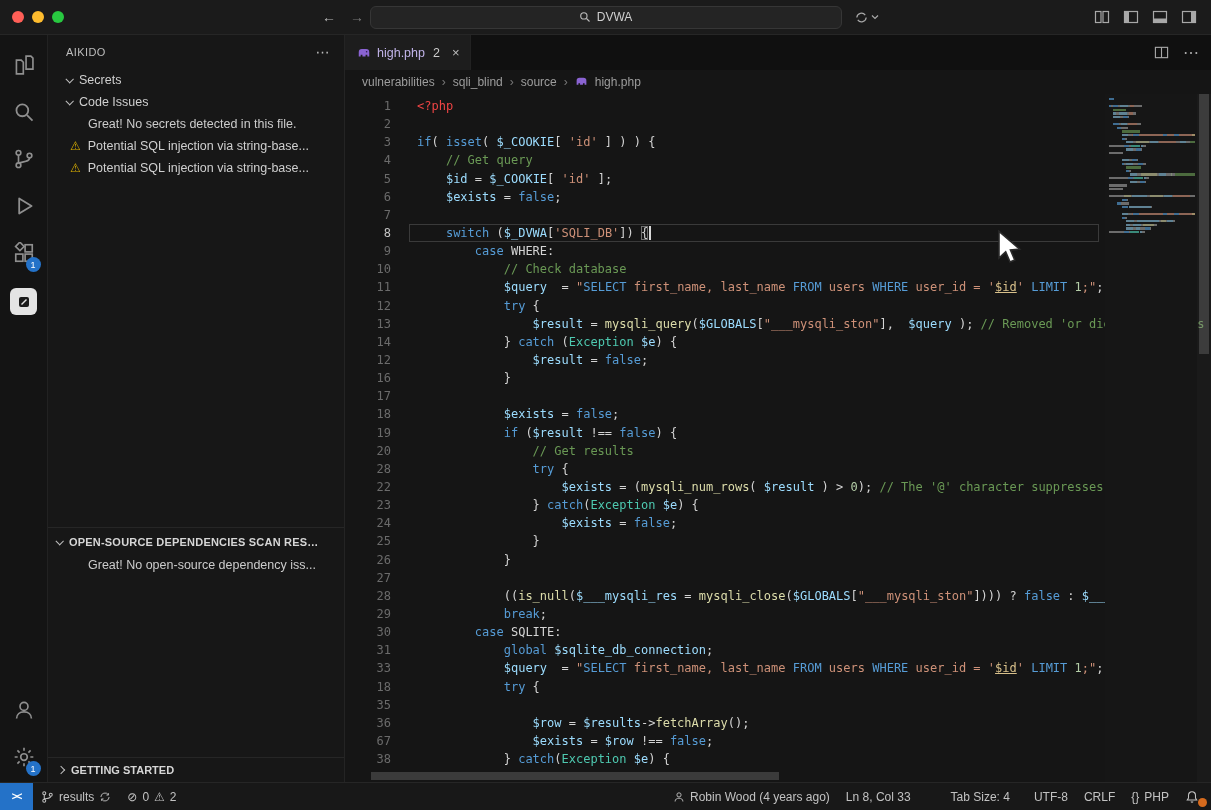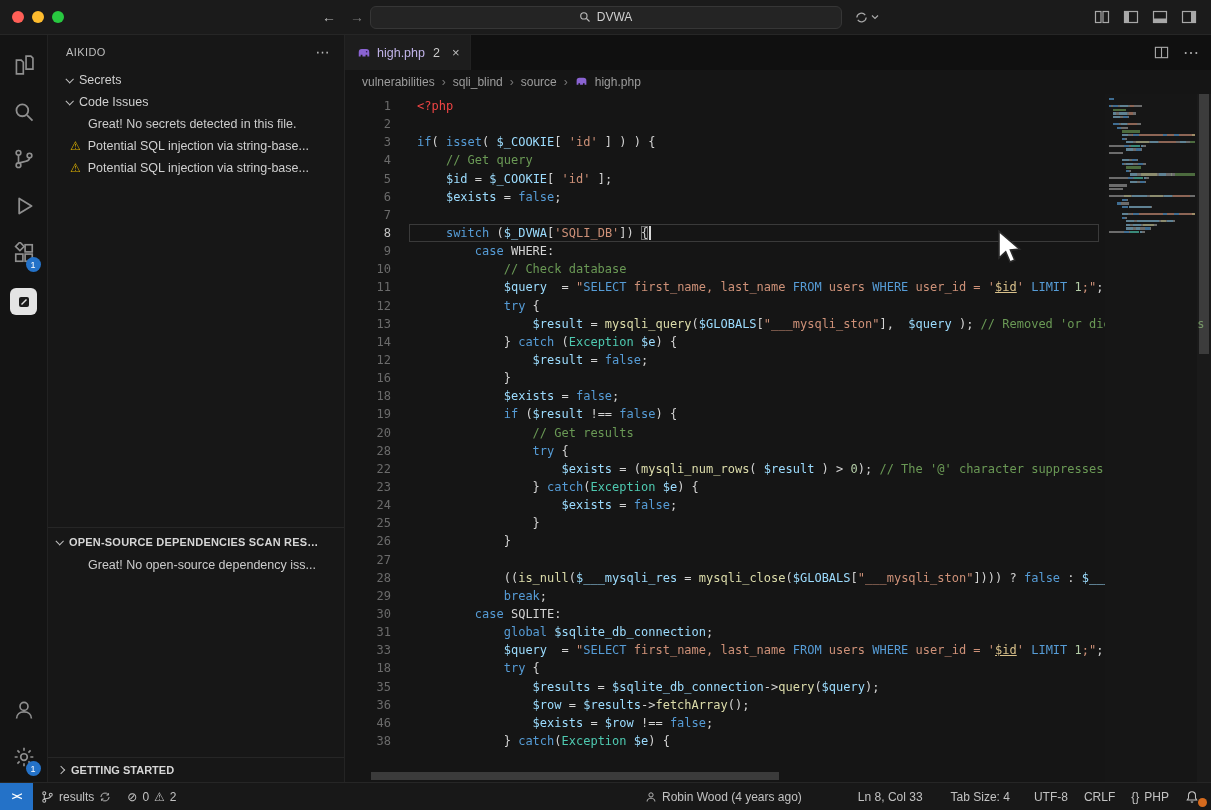--- a/index.html
+++ b/index.html
@@ -314,39 +314,40 @@
             <div class="crow"><span class="ln">7</span><span class="ctext"></span></div>
             <div class="crow active"><span class="ln">8</span><span class="ctext"><span class="tk-d">    </span><span class="tk-k">switch</span><span class="tk-d"> (</span><span class="tk-v">$_DVWA</span><span class="tk-d">[</span><span class="tk-s">'SQLI_DB'</span><span class="tk-d">]) </span><span class="tk-m">{</span><span class="caret"></span></span></div>
             <div class="crow"><span class="ln">9</span><span class="ctext"><span class="tk-d">        </span><span class="tk-k">case</span><span class="tk-d"> WHERE:</span></span></div>
             <div class="crow"><span class="ln">10</span><span class="ctext"><span class="tk-d">            </span><span class="tk-c">// Check database</span></span></div>
             <div class="crow"><span class="ln">11</span><span class="ctext"><span class="tk-d">            </span><span class="tk-v">$query</span><span class="tk-d">  = </span><span class="tk-s">"</span><span class="tk-k">SELECT</span><span class="tk-s"> first_name, last_name </span><span class="tk-k">FROM</span><span class="tk-s"> users </span><span class="tk-k">WHERE</span><span class="tk-s"> user_id = '</span><span class="tk-i">$id</span><span class="tk-s">' </span><span class="tk-k">LIMIT</span><span class="tk-s"> </span><span class="tk-n">1</span><span class="tk-s">;"</span><span class="tk-d">;</span></span></div>
             <div class="crow"><span class="ln">12</span><span class="ctext"><span class="tk-d">            </span><span class="tk-k">try</span><span class="tk-d"> {</span></span></div>
             <div class="crow"><span class="ln">13</span><span class="ctext"><span class="tk-d">                </span><span class="tk-v">$result</span><span class="tk-d"> = </span><span class="tk-f">mysqli_query</span><span class="tk-d">(</span><span class="tk-v">$GLOBALS</span><span class="tk-d">[</span><span class="tk-s">"___mysqli_ston"</span><span class="tk-d">],  </span><span class="tk-v">$query</span><span class="tk-d"> ); </span><span class="tk-c">// Removed 'or die' to suppress mysql errors</span></span></div>
             <div class="crow"><span class="ln">14</span><span class="ctext"><span class="tk-d">            } </span><span class="tk-k">catch</span><span class="tk-d"> (</span><span class="tk-x">Exception</span><span class="tk-d"> </span><span class="tk-v">$e</span><span class="tk-d">) {</span></span></div>
             <div class="crow"><span class="ln">12</span><span class="ctext"><span class="tk-d">                </span><span class="tk-v">$result</span><span class="tk-d"> = </span><span class="tk-k">false</span><span class="tk-d">;</span></span></div>
             <div class="crow"><span class="ln">16</span><span class="ctext"><span class="tk-d">            }</span></span></div>
+            <div class="crow"><span class="ln">17</span><span class="ctext"></span></div>
             <div class="crow"><span class="ln">18</span><span class="ctext"><span class="tk-d">            </span><span class="tk-v">$exists</span><span class="tk-d"> = </span><span class="tk-k">false</span><span class="tk-d">;</span></span></div>
             <div class="crow"><span class="ln">19</span><span class="ctext"><span class="tk-d">            </span><span class="tk-k">if</span><span class="tk-d"> (</span><span class="tk-v">$result</span><span class="tk-d"> !== </span><span class="tk-k">false</span><span class="tk-d">) {</span></span></div>
             <div class="crow"><span class="ln">20</span><span class="ctext"><span class="tk-d">                </span><span class="tk-c">// Get results</span></span></div>
             <div class="crow"><span class="ln">28</span><span class="ctext"><span class="tk-d">                </span><span class="tk-k">try</span><span class="tk-d"> {</span></span></div>
             <div class="crow"><span class="ln">22</span><span class="ctext"><span class="tk-d">                    </span><span class="tk-v">$exists</span><span class="tk-d"> = (</span><span class="tk-f">mysqli_num_rows</span><span class="tk-d">( </span><span class="tk-v">$result</span><span class="tk-d"> ) &gt; </span><span class="tk-n">0</span><span class="tk-d">); </span><span class="tk-c">// The '@' character suppresses errors</span></span></div>
             <div class="crow"><span class="ln">23</span><span class="ctext"><span class="tk-d">                } </span><span class="tk-k">catch</span><span class="tk-d">(</span><span class="tk-x">Exception</span><span class="tk-d"> </span><span class="tk-v">$e</span><span class="tk-d">) {</span></span></div>
             <div class="crow"><span class="ln">24</span><span class="ctext"><span class="tk-d">                    </span><span class="tk-v">$exists</span><span class="tk-d"> = </span><span class="tk-k">false</span><span class="tk-d">;</span></span></div>
             <div class="crow"><span class="ln">25</span><span class="ctext"><span class="tk-d">                }</span></span></div>
             <div class="crow"><span class="ln">26</span><span class="ctext"><span class="tk-d">            }</span></span></div>
             <div class="crow"><span class="ln">27</span><span class="ctext"></span></div>
             <div class="crow"><span class="ln">28</span><span class="ctext"><span class="tk-d">            ((</span><span class="tk-f">is_null</span><span class="tk-d">(</span><span class="tk-v">$___mysqli_res</span><span class="tk-d"> = </span><span class="tk-f">mysqli_close</span><span class="tk-d">(</span><span class="tk-v">$GLOBALS</span><span class="tk-d">[</span><span class="tk-s">"___mysqli_ston"</span><span class="tk-d">]))) ? </span><span class="tk-k">false</span><span class="tk-d"> : </span><span class="tk-v">$___mysqli_res</span><span class="tk-d">);</span></span></div>
             <div class="crow"><span class="ln">29</span><span class="ctext"><span class="tk-d">            </span><span class="tk-k">break</span><span class="tk-d">;</span></span></div>
             <div class="crow"><span class="ln">30</span><span class="ctext"><span class="tk-d">        </span><span class="tk-k">case</span><span class="tk-d"> SQLITE:</span></span></div>
             <div class="crow"><span class="ln">31</span><span class="ctext"><span class="tk-d">            </span><span class="tk-k">global</span><span class="tk-d"> </span><span class="tk-v">$sqlite_db_connection</span><span class="tk-d">;</span></span></div>
             <div class="crow"><span class="ln">33</span><span class="ctext"><span class="tk-d">            </span><span class="tk-v">$query</span><span class="tk-d">  = </span><span class="tk-s">"</span><span class="tk-k">SELECT</span><span class="tk-s"> first_name, last_name </span><span class="tk-k">FROM</span><span class="tk-s"> users </span><span class="tk-k">WHERE</span><span class="tk-s"> user_id = '</span><span class="tk-i">$id</span><span class="tk-s">' </span><span class="tk-k">LIMIT</span><span class="tk-s"> </span><span class="tk-n">1</span><span class="tk-s">;"</span><span class="tk-d">;</span></span></div>
             <div class="crow"><span class="ln">18</span><span class="ctext"><span class="tk-d">            </span><span class="tk-k">try</span><span class="tk-d"> {</span></span></div>
-            <div class="crow"><span class="ln">35</span><span class="ctext"><span class="tk-d">                </span><span class="tk-v">$results</span><span class="tk-d"> = </span><span class="tk-v">$sqlite_db_connection</span><span class="tk-d">-&gt;</span><span class="tk-f">query</span><span class="tk-d">(</span><span class="tk-v">$query</span><span class="tk-d">);</span></span></div>
+            <div class="crow"><span class="ln">35</span></div>
             <div class="crow"><span class="ln">36</span><span class="ctext"><span class="tk-d">                </span><span class="tk-v">$row</span><span class="tk-d"> = </span><span class="tk-v">$results</span><span class="tk-d">-&gt;</span><span class="tk-f">fetchArray</span><span class="tk-d">();</span></span></div>
-            <div class="crow"><span class="ln">46</span><span class="ctext"><span class="tk-d">                </span><span class="tk-v">$exists</span><span class="tk-d"> = </span><span class="tk-v">$row</span><span class="tk-d"> !== </span><span class="tk-k">false</span><span class="tk-d">;</span></span></div>
+            <div class="crow"><span class="ln">67</span><span class="ctext"><span class="tk-d">                </span><span class="tk-v">$exists</span><span class="tk-d"> = </span><span class="tk-v">$row</span><span class="tk-d"> !== </span><span class="tk-k">false</span><span class="tk-d">;</span></span></div>
             <div class="crow"><span class="ln">38</span><span class="ctext"><span class="tk-d">            } </span><span class="tk-k">catch</span><span class="tk-d">(</span><span class="tk-x">Exception</span><span class="tk-d"> </span><span class="tk-v">$e</span><span class="tk-d">) {</span></span></div>
           </div>
         <div class="minimap" id="minimap">
             <div class="mml"><span class="mmt mb-t" style="width: 5px;"></span></div>
             <div class="mml"></div>
             <div class="mml"><span class="mmt mb-k" style="width: 2px;"></span><span class="mmt mb-d" style="width: 2px;"></span><span class="mmt mb-k" style="width: 5px;"></span><span class="mmt mb-d" style="width: 2px;"></span><span class="mmt mb-v" style="width: 8px;"></span><span class="mmt mb-d" style="width: 2px;"></span><span class="mmt mb-s" style="width: 4px;"></span><span class="mmt mb-d" style="width: 8px;"></span></div>
             <div class="mml"><span class="mmt " style="width: 4px;"></span><span class="mmt mb-c" style="width: 13px;"></span></div>
             <div class="mml"><span class="mmt " style="width: 4px;"></span><span class="mmt mb-v" style="width: 3px;"></span><span class="mmt mb-d" style="width: 3px;"></span><span class="mmt mb-v" style="width: 8px;"></span><span class="mmt mb-d" style="width: 2px;"></span><span class="mmt mb-s" style="width: 4px;"></span><span class="mmt mb-d" style="width: 3px;"></span></div>
             <div class="mml"><span class="mmt " style="width: 4px;"></span><span class="mmt mb-v" style="width: 7px;"></span><span class="mmt mb-d" style="width: 3px;"></span><span class="mmt mb-k" style="width: 5px;"></span><span class="mmt mb-d" style="width: 1px;"></span></div>
             <div class="mml"></div>
@@ -413,24 +414,24 @@
     </div>
 
     <div class="sb-right">
       <div class="sb-item">
         <svg width="12" height="12" viewBox="0 0 16 16">
           <circle cx="8" cy="5.2" r="2.8" fill="none" stroke="#c2c2c2" stroke-width="1.2"></circle>
           <path d="M2.8 14c0-3 2.3-4.4 5.2-4.4s5.2 1.4 5.2 4.4" fill="none" stroke="#c2c2c2" stroke-width="1.2"></path>
         </svg>
         <span>Robin Wood (4 years ago)</span>
       </div>
-      <div class="sb-item" style="margin-left:40px">
+      <div class="sb-item" style="">
         <span>Ln 8, Col 33</span>
       </div>
-      <div class="sb-item" style="margin-left:12px">
+      <div class="sb-item" style="margin-left:24px">
         <span>Tab Size: 4</span>
       </div>
       <div class="sb-item" style="margin-left:8px">
         <span>UTF-8</span>
       </div>
       <div class="sb-item">
         <span>CRLF</span>
       </div>
       <div class="sb-item">
         <span>{}</span>

